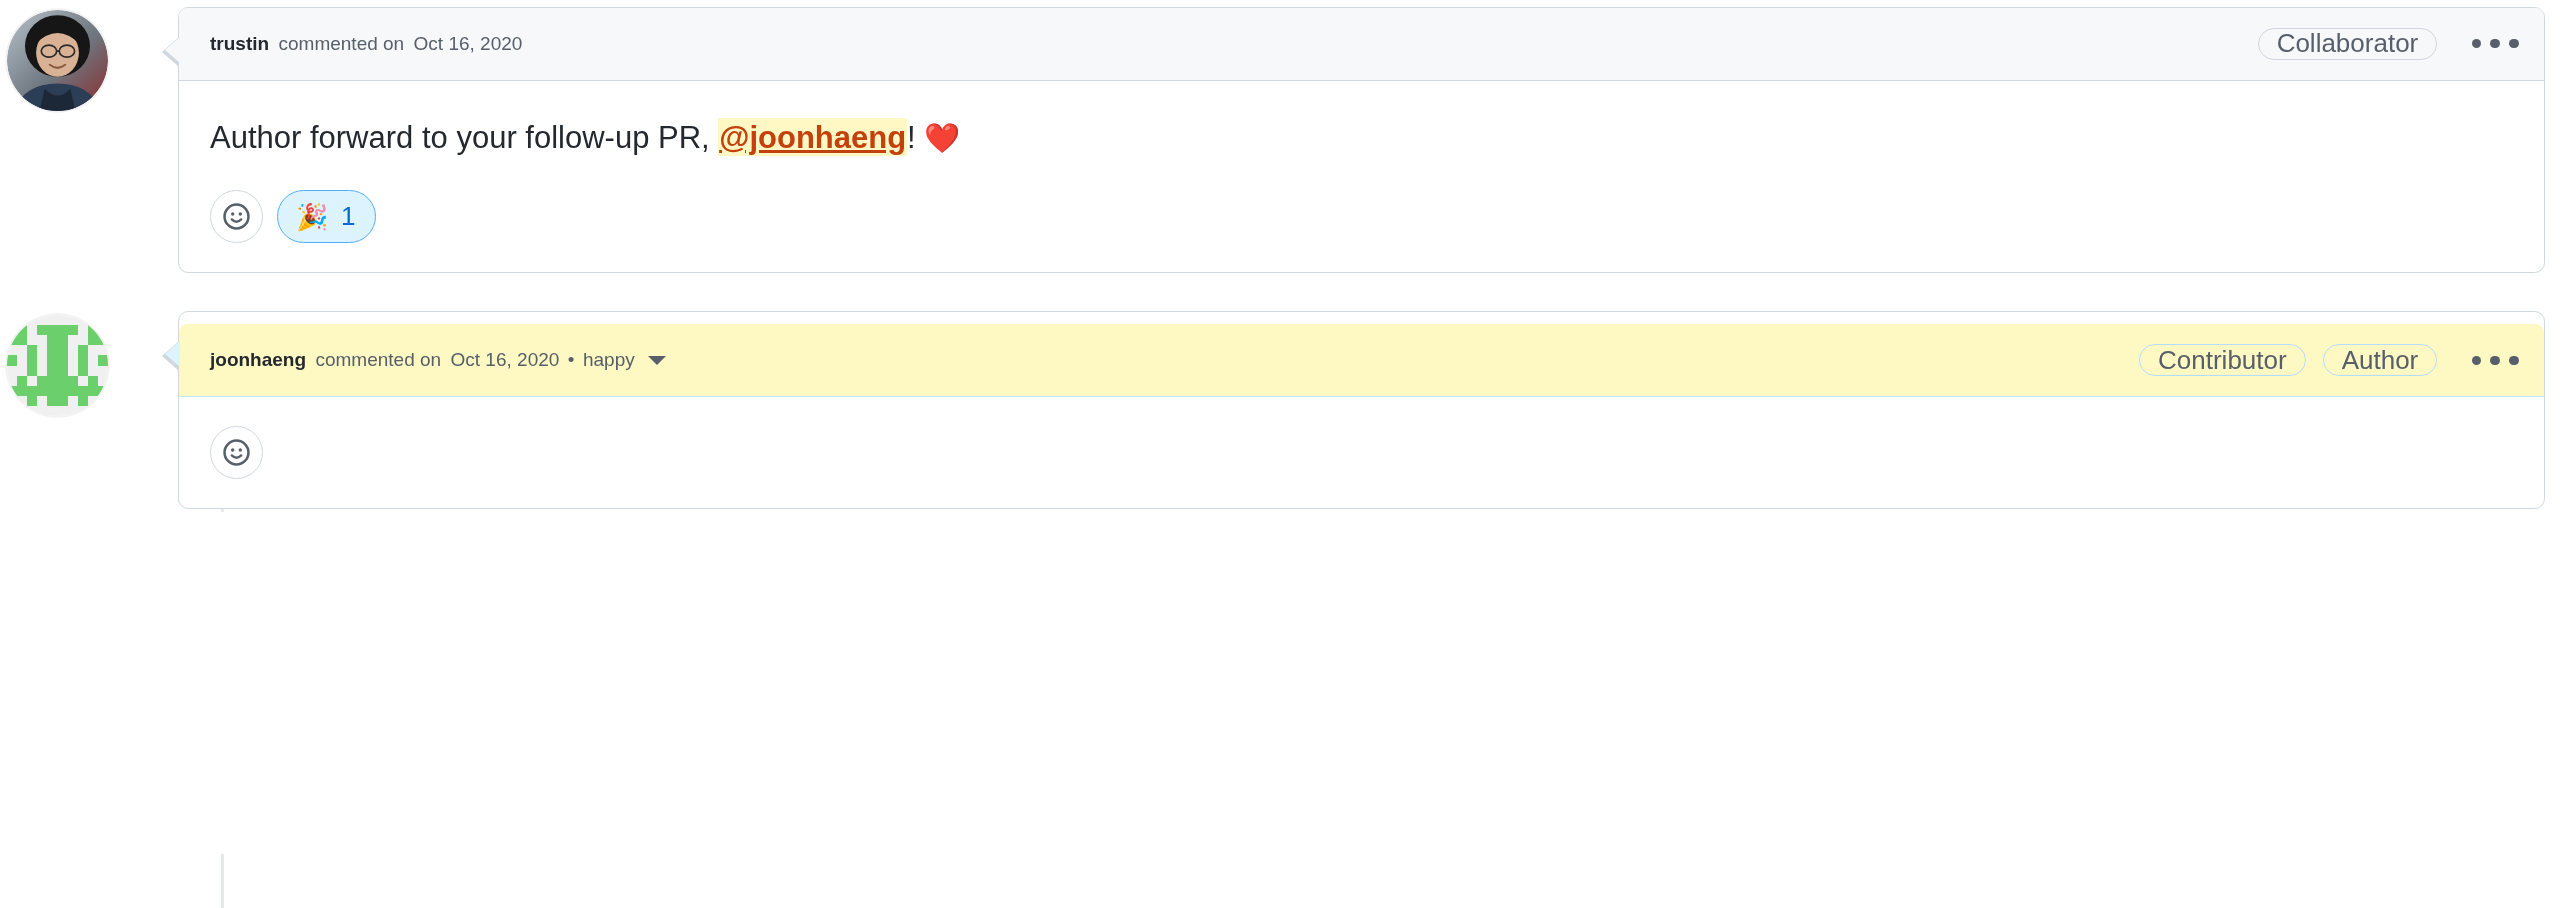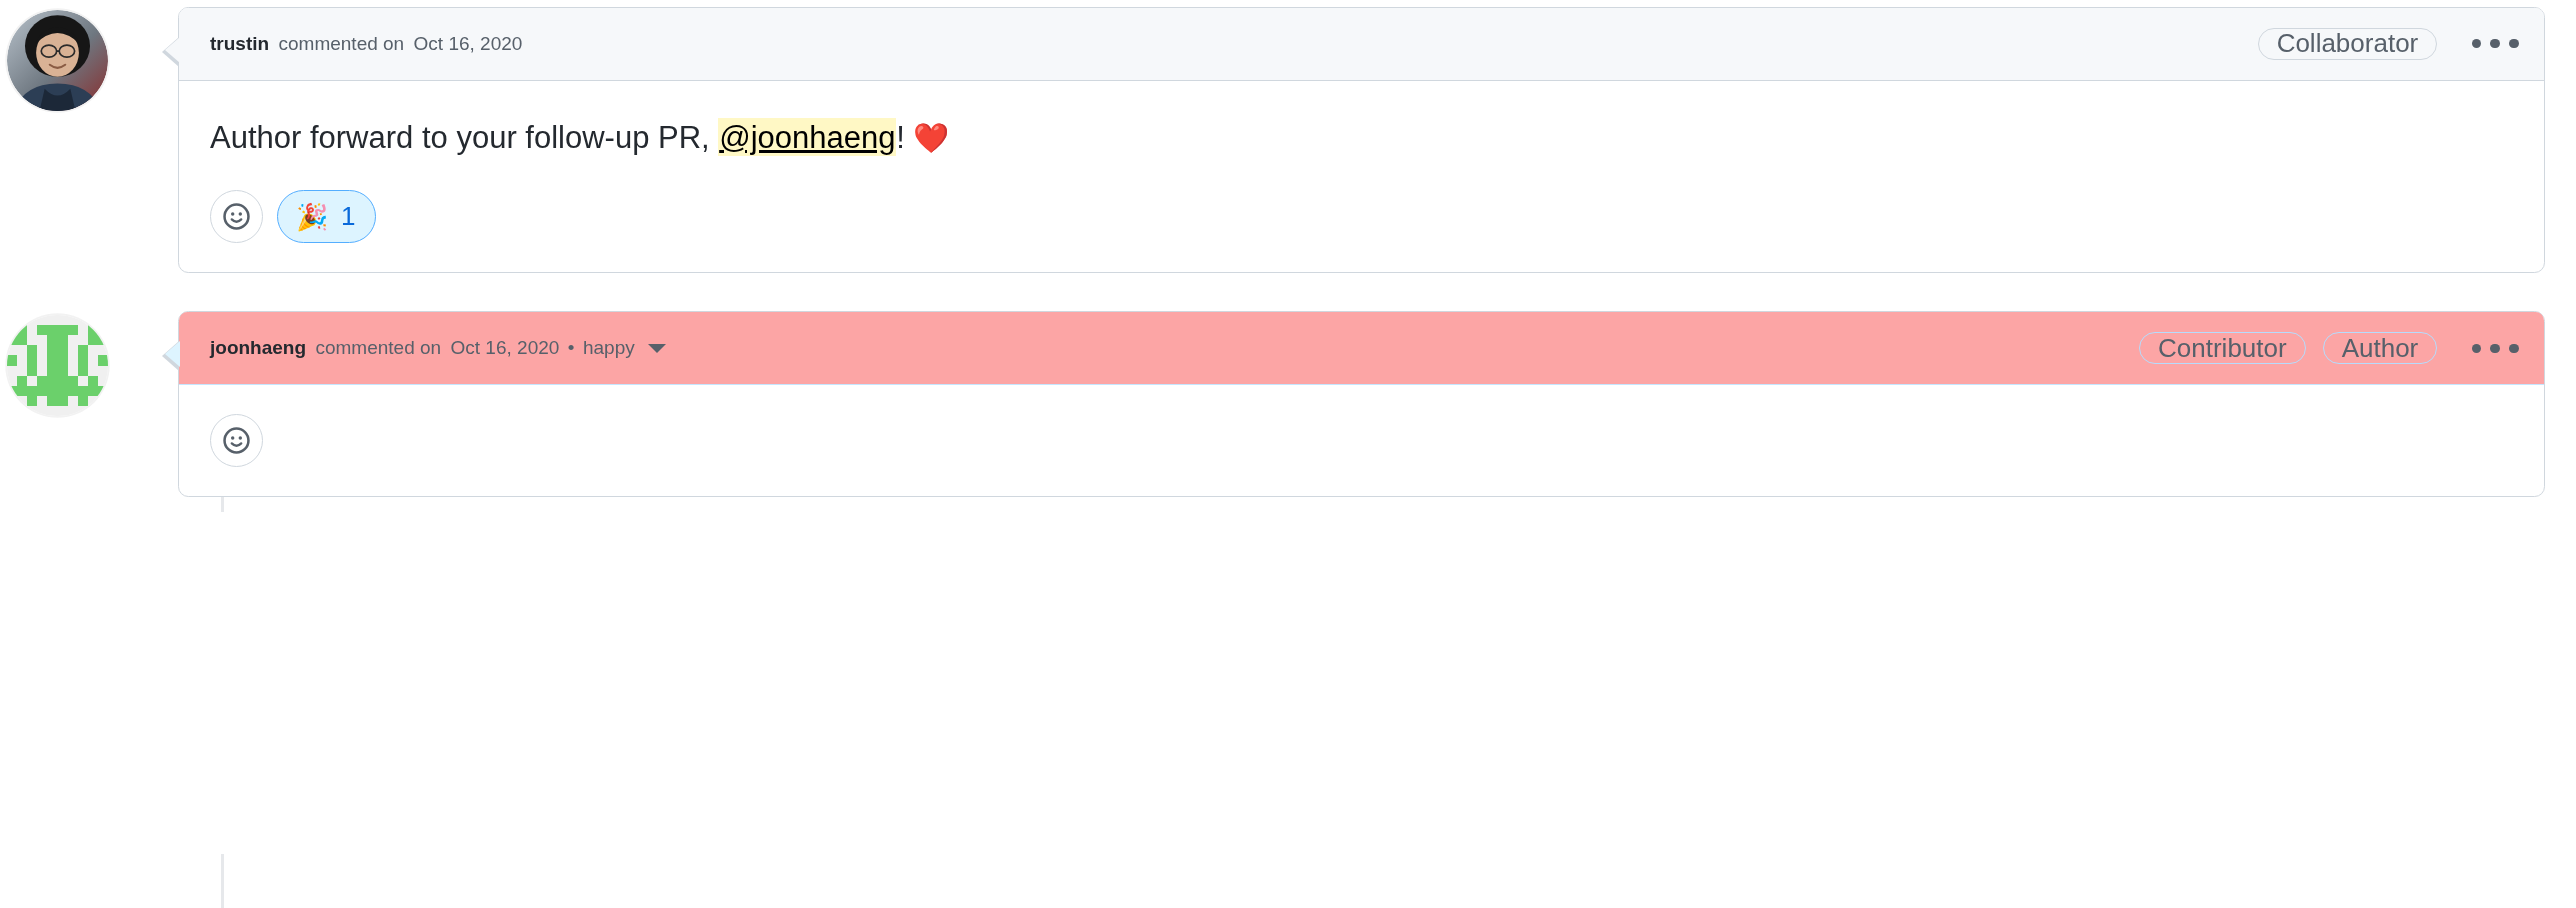--- a/index.html
+++ b/index.html
@@ -104,22 +104,23 @@
   .c-header {
     display: flex;
     align-items: center;
     height: 73px;
     padding: 0 22px 0 31px;
     background: #f6f8fa;
     border-bottom: 1.7px solid #d0d7de;
     border-radius: 8.5px 8.5px 0 0;
   }
   .c-header.blue {
-    background: #fca5a5;
+    background: #fef9c3;
     border-bottom-color: #c6e6ff;
+    margin-top: 12px;
   }
 
   .hdr-text {
     font-size: 19px;
     color: #57606a;
     white-space: nowrap;
     display: flex;
     align-items: center;
   }
   .author-name {
@@ -180,22 +181,22 @@
     border-radius: 0 0 8.5px 8.5px;
   }
   .c-text {
     font-size: 31px;
     line-height: 1.5;
     color: #24292f;
     margin: 0;
   }
   .mention {
     background: #fff8c5;
-    color: #000000;
-    font-weight: 400;
+    color: #c2410c;
+    font-weight: 700;
     text-decoration: underline;
     padding: 1.7px 0.9px;
   }
   .emoji { font-size: 29px; }
 
   
   .reactions {
     display: flex;
     align-items: center;
     gap: 13.7px;

